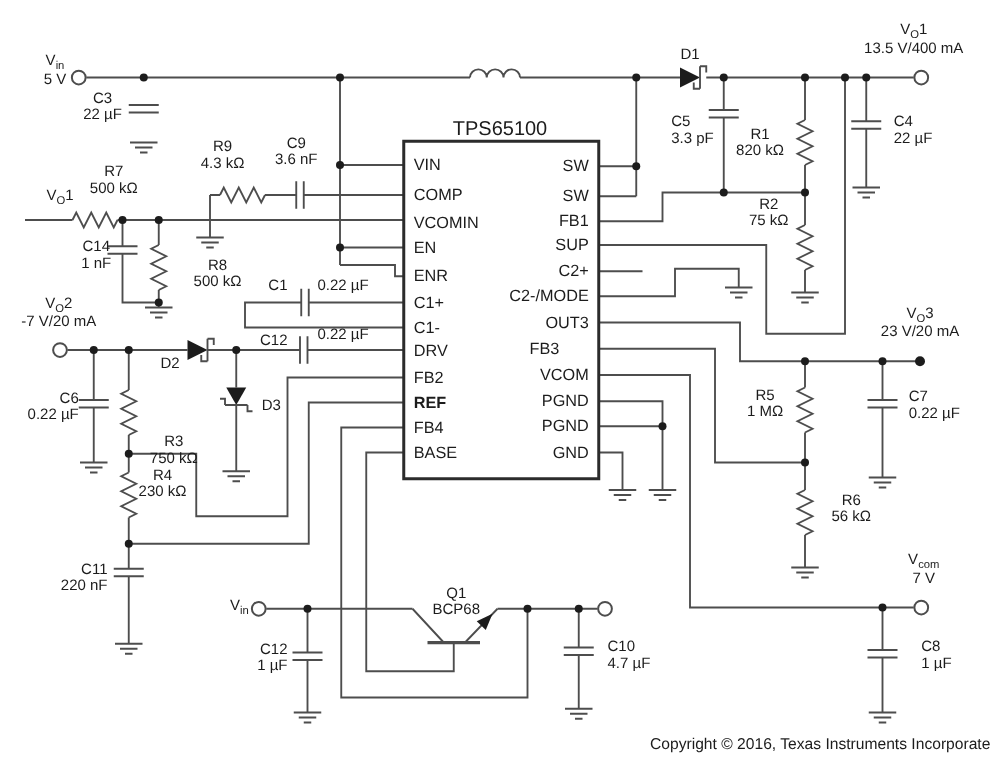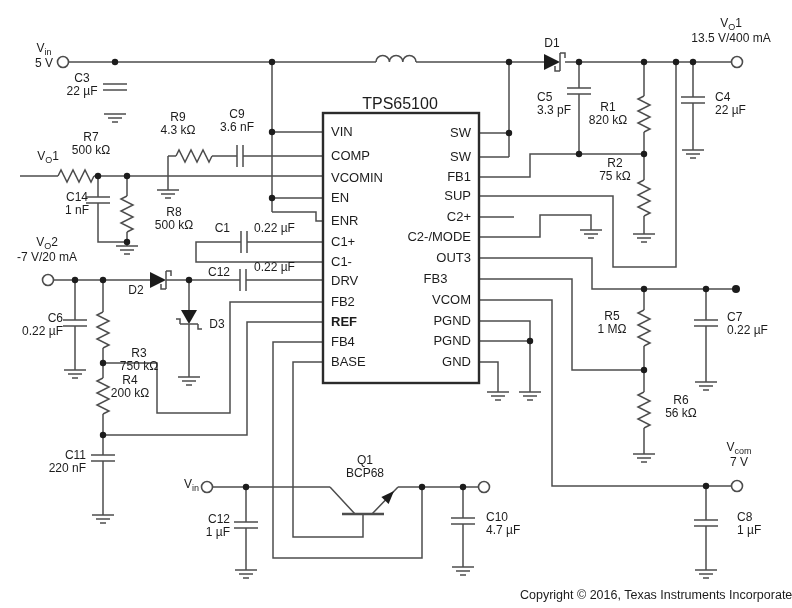--- a/index.html
+++ b/index.html
@@ -211,20 +211,24 @@
     <span>V</span><sub>O</sub><span>1</span>
     <div>13.5 V/400 mA</div>
   </div>
   <div class="lbl ctr" style="left:19px;top:150px;width:58px;">
     <span>V</span><sub>O</sub><span>1</span>
   </div>
   <div class="lbl ctr" style="left:7px;top:236px;width:80px;">
     <span>V</span><sub>O</sub><span>2</span>
     <div>-7 V/20 mA</div>
   </div>
+  <div class="lbl ctr" style="left:695px;top:244px;width:82px;">
+    <span>V</span><sub>O</sub><span>3</span>
+    <div>23 V/20 mA</div>
+  </div>
   <div class="lbl ctr" style="left:710px;top:441px;width:58px;">
     <span>V</span><sub>com</sub>
     <div>7 V</div>
   </div>
   <div class="lbl" style="left:184px;top:478px;">
     <span>V</span><sub>in</sub>
   </div>
 
   <div class="lbl ctr" style="left:53px;top:72px;width:58px;">
     <div>C3</div>
@@ -259,21 +263,21 @@
     <div>750 kΩ</div>
   </div>
   <div class="lbl ctr" style="left:122px;top:284px;width:28px;">
     <div>D2</div>
   </div>
   <div class="lbl ctr" style="left:203px;top:318px;width:28px;">
     <div>D3</div>
   </div>
   <div class="lbl ctr" style="left:101px;top:374px;width:58px;">
     <div>R4</div>
-    <div>200 kΩ</div>
+    <div>230 kΩ</div>
   </div>
   <div class="lbl rt" style="left:29px;top:449px;width:57px;">
     <div>C11</div>
     <div>220 nF</div>
   </div>
   <div class="lbl rt" style="left:206px;top:222px;width:24px;">
     <div>C1</div>
   </div>
   <div class="lbl" style="left:254px;top:222px;">
     <div>0.22 µF</div>
@@ -316,21 +320,21 @@
     <div>56 kΩ</div>
   </div>
   <div class="lbl" style="left:737px;top:511px;">
     <div>C8</div>
     <div>1 µF</div>
   </div>
   <div class="lbl rt" style="left:186px;top:513px;width:44px;">
     <div>C12</div>
     <div>1 µF</div>
   </div>
-  <div class="lbl ctr" style="left:335px;top:454px;width:60px;">
+  <div class="lbl ctr" style="left:335px;top:468px;width:60px;">
     <div>Q1</div>
     <div>BCP68</div>
   </div>
   <div class="lbl" style="left:486px;top:511px;">
     <div>C10</div>
     <div>4.7 µF</div>
   </div>
 
   <div class="copyright rt" style="left:520px;top:588px;width:268px;text-align:right;">Copyright © 2016, Texas Instruments Incorporated</div>
 

